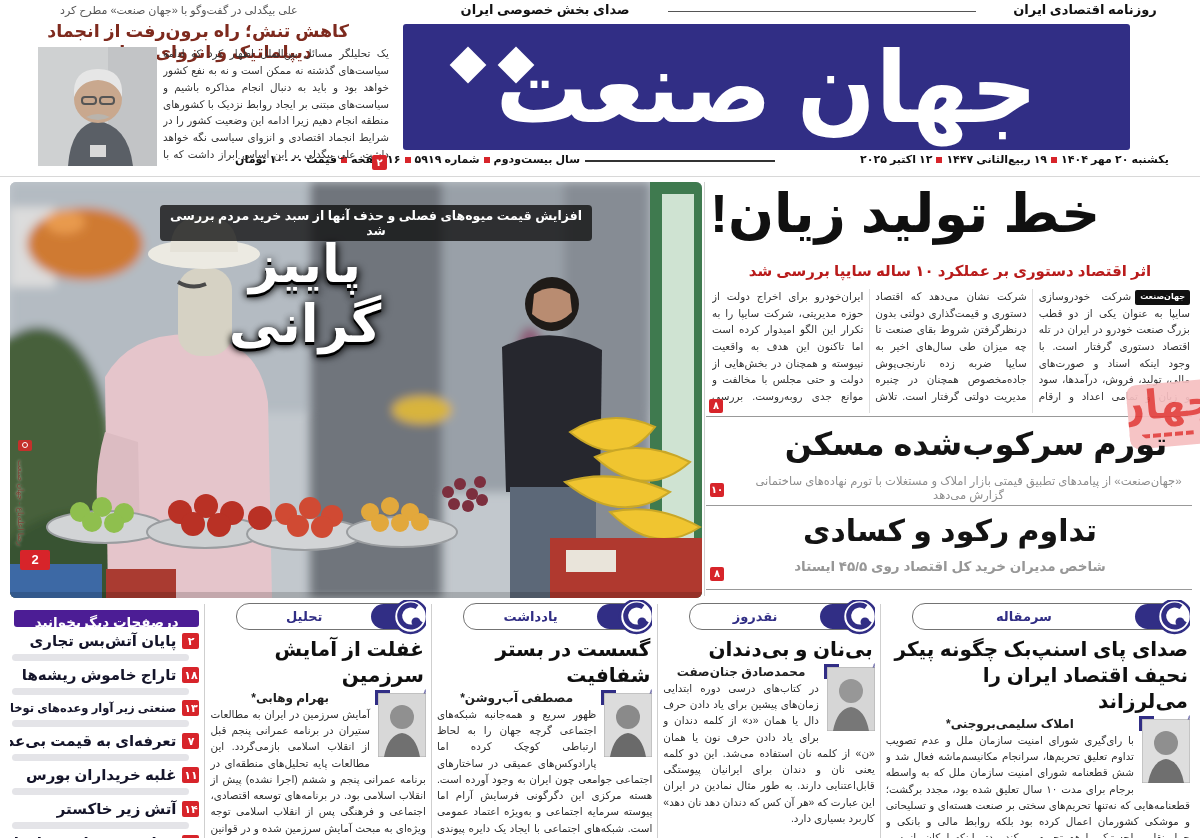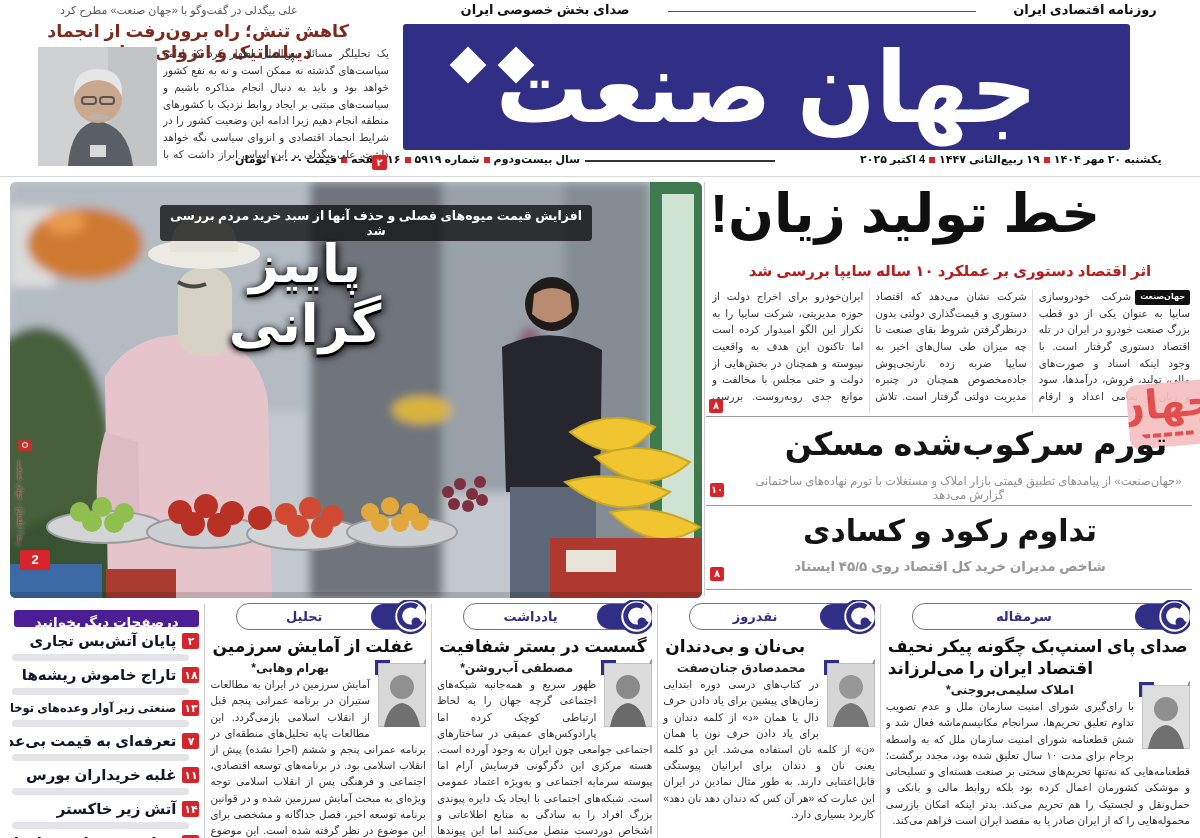--- a/index.html
+++ b/index.html
@@ -56,21 +56,21 @@
   
   .bottom{position:absolute;left:0;top:600px;width:1200px;height:238px;padding:0 10px;box-sizing:border-box;
           display:flex;direction:rtl;overflow:hidden;}
   .colsep{width:1px;background:#cfcfcf;margin:4px 5px 0 5px;}
   .opcol{overflow:hidden;}
   .pill{position:relative;height:25px;border:1px solid #737373;border-radius:13px;background:#fff;
         margin:3px 4px 6px 26px;display:flex;direction:ltr;align-items:center;}
   .pill-label{flex:1;text-align:center;color:#312e85;font-size:13px;font-weight:bold;}
   .pill-cap{width:50px;height:25px;background:#312e85;border-radius:13px;}
   .pill-logo{position:absolute;right:-8px;top:-6px;width:37px;height:37px;}
-  .op-title{text-align:left;font-size:17px;font-weight:900;color:#101010;line-height:1.3;margin:0 2px 3px;}
+  .op-title{text-align:right;font-size:20px;font-weight:900;color:#101010;line-height:1.3;margin:0 2px 3px;}
   .op-author{text-align:center;font-size:12px;font-weight:bold;color:#222;margin-bottom:2px;}
   .op-body{font-size:10.4px;line-height:1.56;text-align:justify;color:#2e2e2e;}
   .portrait{position:relative;float:right;width:48px;height:64px;margin:2px 0 4px 8px;}
   .portrait .corner{position:absolute;left:-3px;top:-3px;width:15px;height:15px;background:#312e85;}
   .portrait svg{position:relative;display:block;}
   .pen-icon{position:absolute;right:-5px;top:-9px;font-size:11px;color:#312e85;transform:rotate(95deg);}
 
   
   .oplist-header{height:17px;line-height:25px;background:#4c1d95;color:#fff;font-size:13.5px;font-weight:bold;
                  text-align:center;border-radius:3px;margin:10px 0 4px 4px;}
@@ -88,21 +88,21 @@
   <div class="rule" style="left:668px;top:11px;width:308px;background:#555;"></div>
   <div class="abs tagline" style="left:985px;top:2px;width:200px;">روزنامه اقتصادی ایران</div>
 
   <div class="abs masthead">
     <span class="masthead-title">جهان صنعت</span>
     <span class="diamond" style="left:52px;top:28px;width:26px;height:26px;"></span>
     <span class="diamond" style="left:100px;top:28px;width:26px;height:26px;"></span>
   </div>
 
   <div class="abs dateline" style="left:860px;top:153px;width:330px;text-align:left;">
-    <span>یکشنبه ۲۰ مهر ۱۴۰۴</span><span class="sq"></span><span>۱۹ ربیع‌الثانی ۱۴۴۷</span><span class="sq"></span><span>4 اکتبر ۲۰۲۵</span>
+    <span>یکشنبه ۲۰ مهر ۱۴۰۴</span><span class="sq"></span><span>۱۹ ربیع‌الثانی ۱۴۴۷</span><span class="sq"></span><span>۱۲ اکتبر ۲۰۲۵</span>
   </div>
   <div class="rule" style="left:585px;top:160px;width:190px;height:2px;background:#333;"></div>
   <div class="abs issueline" style="left:345px;top:153px;width:235px;">
     <span>سال بیست‌ودوم</span><span class="sq"></span><span>شماره ۵۹۱۹</span><span class="sq"></span><span>۱۶ صفحه</span><span class="sq"></span><span>قیمت ۱۰۰۰۰ تومان</span>
   </div>
 
   <div class="abs iv-kicker" style="left:60px;top:4px;width:322px;text-align:left;direction:rtl;">علی بیگدلی در گفت‌وگو با «جهان صنعت» مطرح کرد</div>
   <div class="abs iv-headline" style="left:12px;top:21px;width:372px;">کاهش تنش؛ راه برون‌رفت از انجماد دیپلماتیک و انزوای سیاسی</div>
   <div class="abs" style="left:38px;top:47px;width:119px;height:119px;">
     <svg width="119" height="119" viewBox="0 0 119 119">

